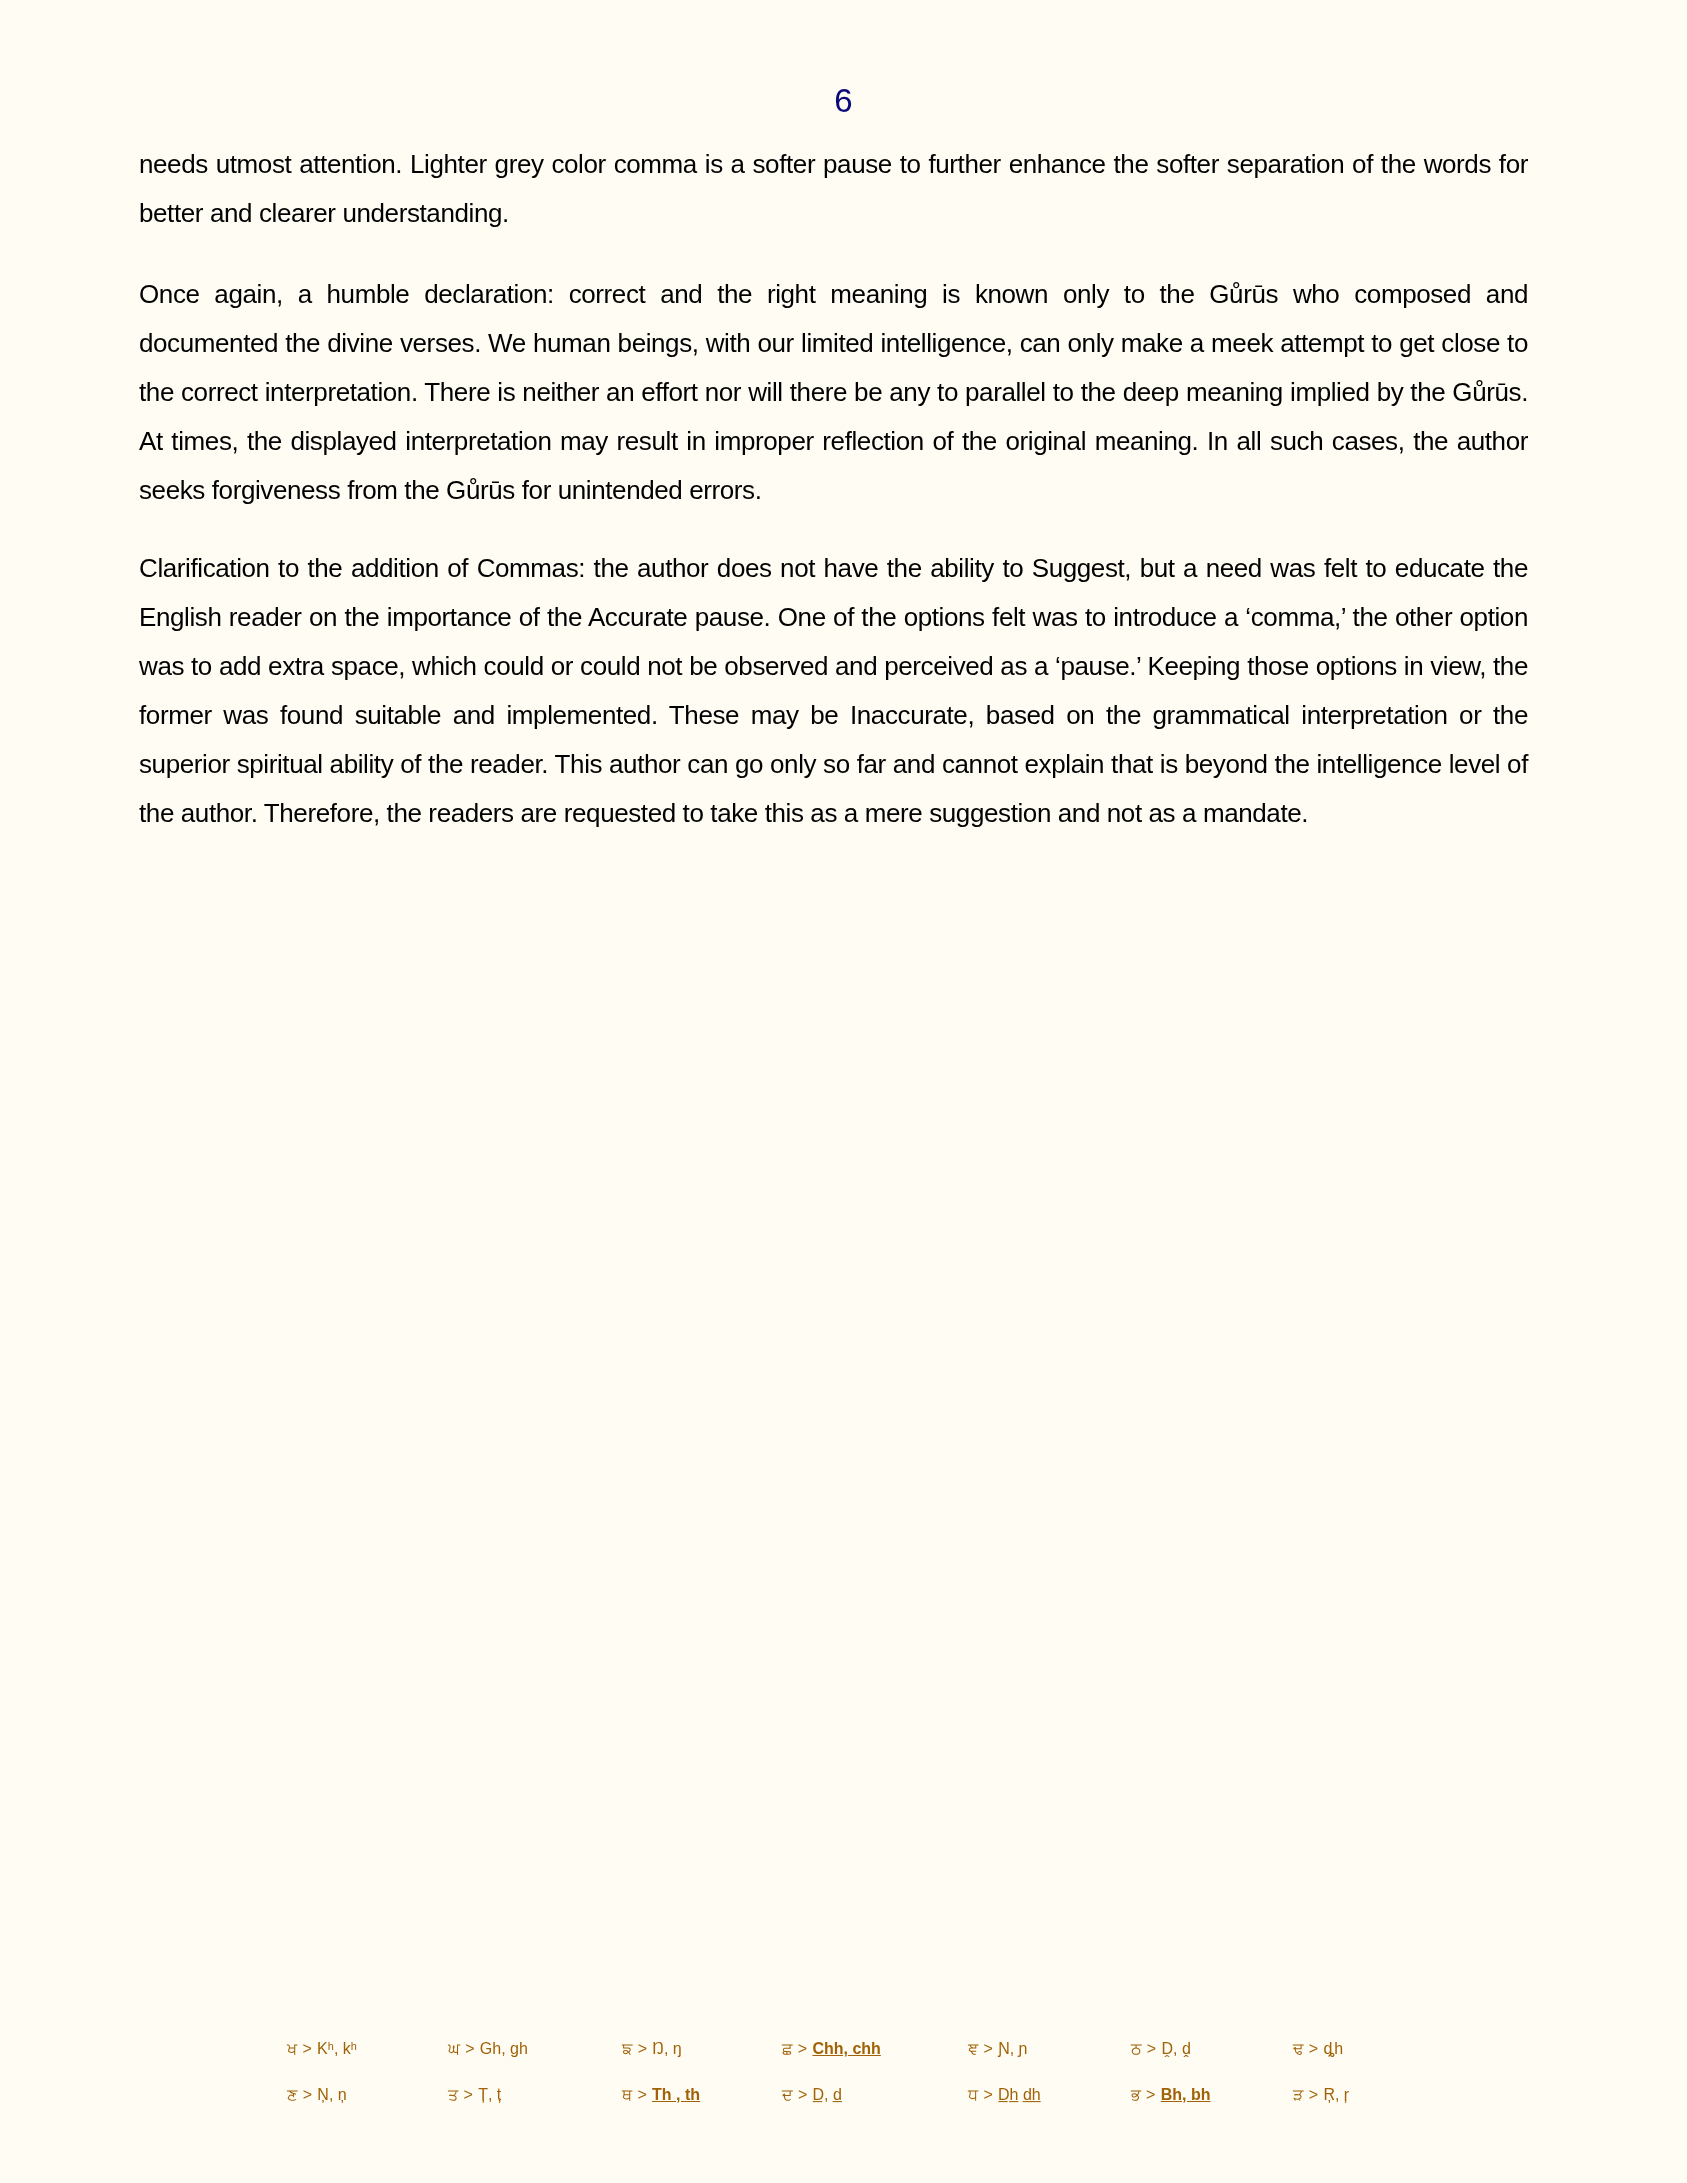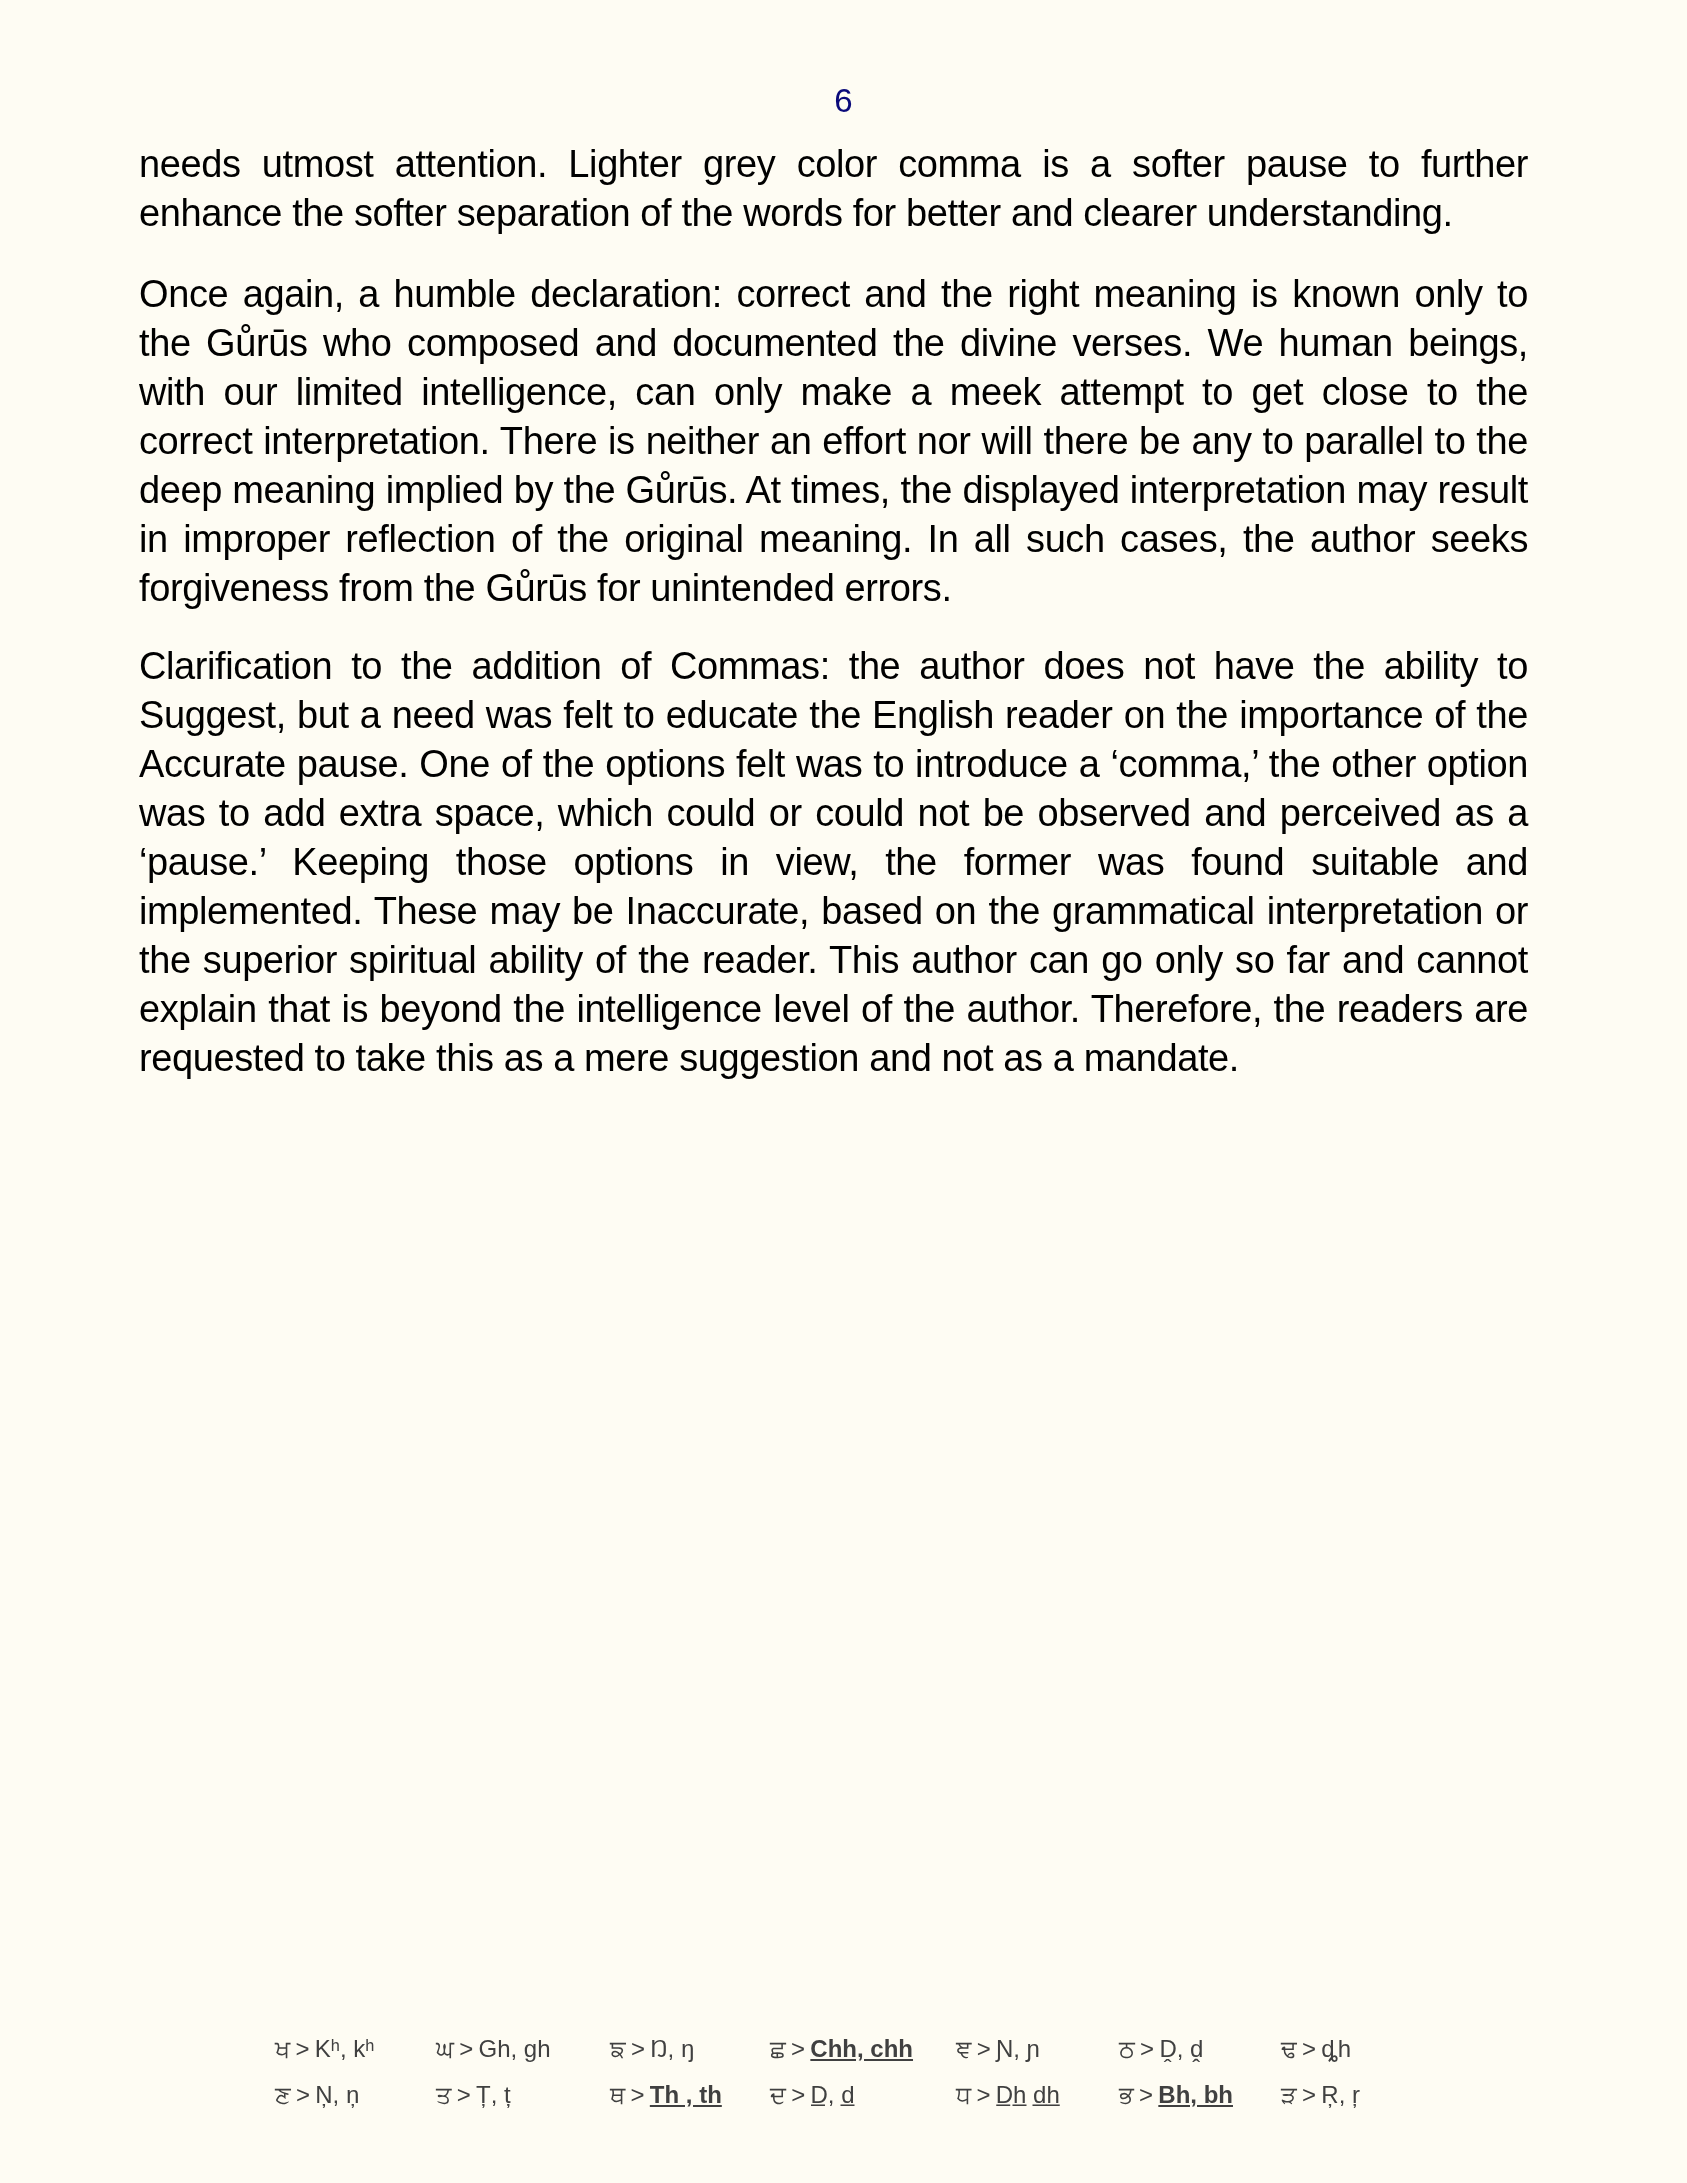--- a/index.html
+++ b/index.html
@@ -25,37 +25,37 @@
       color: #0a0a7a;
       line-height: 46px;
     }
     .body-text {
       position: absolute;
       left: 139px;
       width: 1389px;
       top: 140px;
     }
     .para {
-      font-size: 38px;
+      font-size: 26px;
       line-height: 49px;
       text-align: justify;
       text-align-last: left;
       margin: 0;
       letter-spacing: -0.4px;
       word-spacing: 0px;
     }
     .para.p1 { margin-bottom: 32px; }
     .para.p2 { margin-bottom: 29px; }
     .translit {
       position: absolute;
-      left: 275px;
+      left: 287px;
       top: 2036px;
       width: 1191px;
-      font-size: 24px;
-      color: #404040;
+      font-size: 16px;
+      color: #a16207;
     }
     .translit-row {
       position: relative;
       height: 46px;
     }
     .translit-cell {
       position: absolute;
       top: 0;
       white-space: nowrap;
       line-height: 26.5px;

